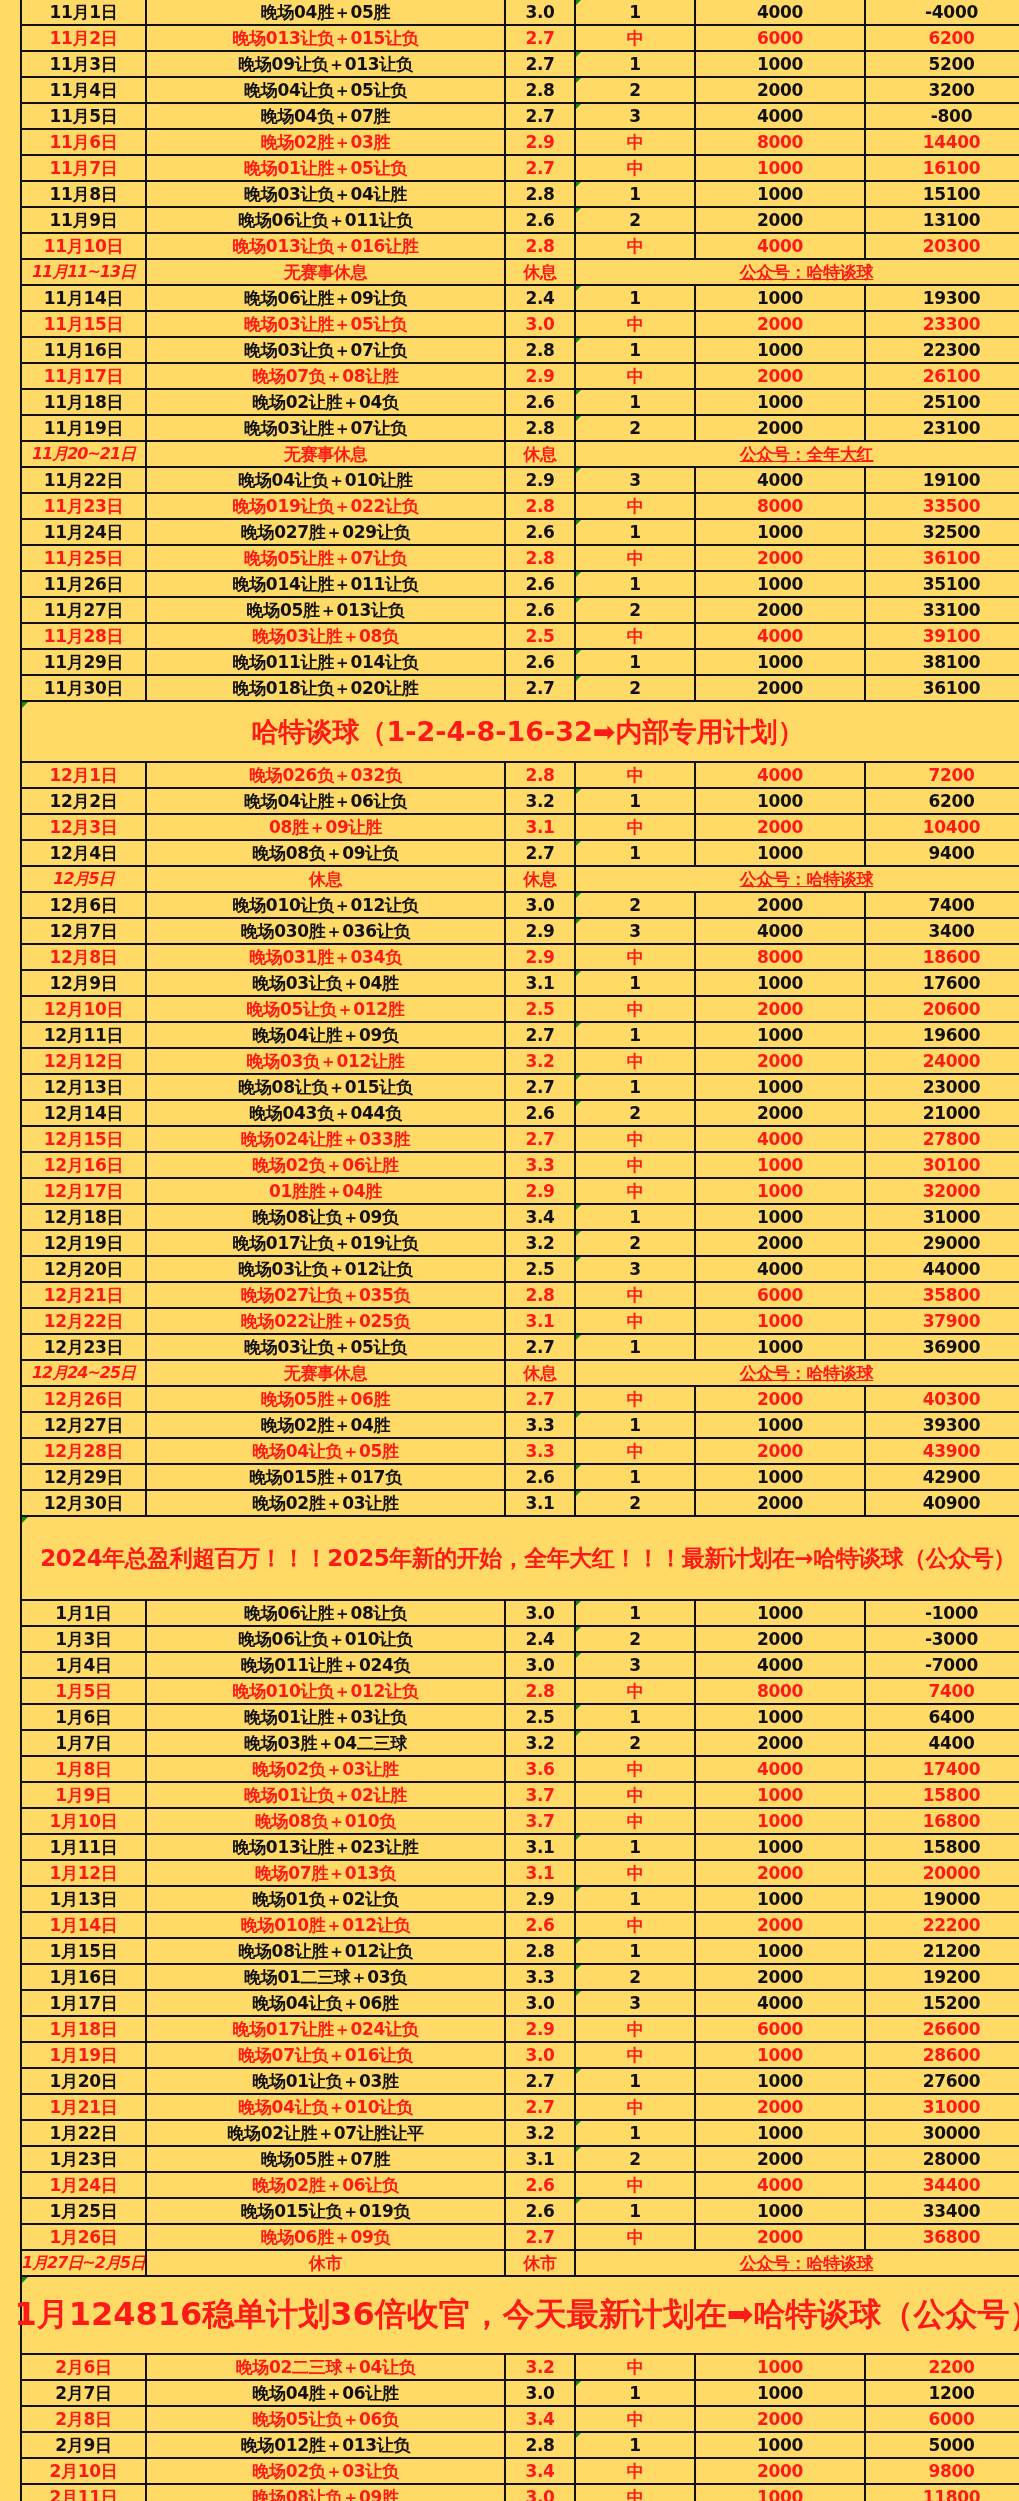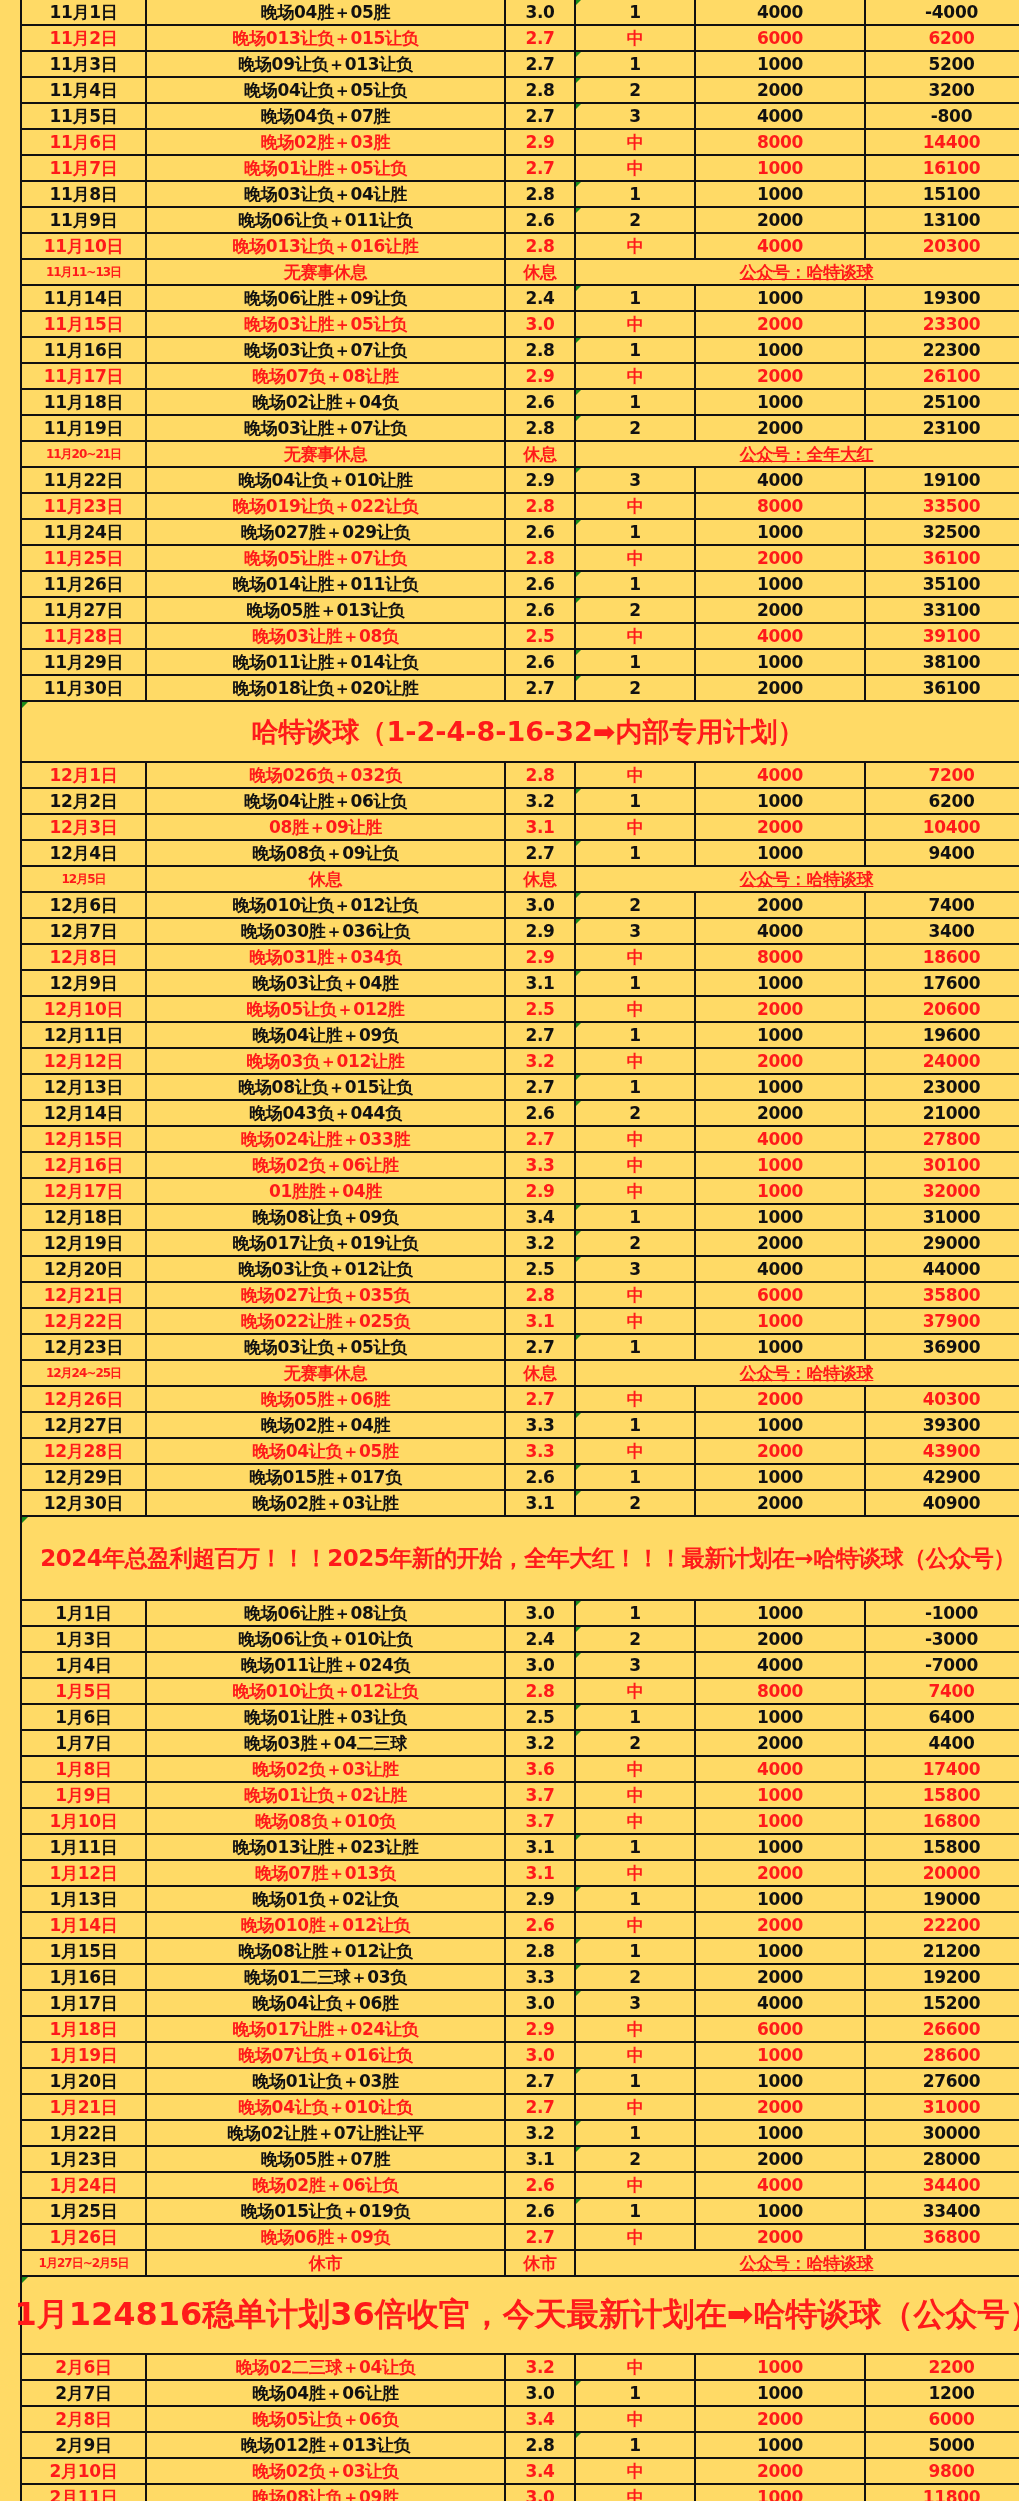--- a/index.html
+++ b/index.html
@@ -10,21 +10,21 @@
   .row.rest { color: #FF1A1A; }
   .cell { box-sizing: border-box; border-right: 2px solid #111; display: flex; align-items: center; justify-content: center;
           font-size: 17px; font-weight: bold; white-space: nowrap; overflow: hidden; line-height: 1; letter-spacing: -0.3px; }
   .c-date { width: 127px; border-left: 2px solid #111; }
   .c-plan { width: 359px; }
   .c-odds { width: 70px; position: relative; }
   .c-res  { width: 120px; position: relative; }
   .c-bet  { width: 170px; }
   .c-bal  { width: 173px; border-right: 2px solid #111; }
   .c-note { width: 463px; border-right: 2px solid #111; text-decoration: underline; }
-  .rest .c-date { font-size: 12px; letter-spacing: -1px; }
+  .rest .c-date { font-size: 16px; letter-spacing: -1px; font-style: italic; }
   .tri { position: absolute; left: 0; top: 0; width: 0; height: 0; border-top: 5px solid #1a8a1a; border-right: 5px solid transparent; }
   .banner { box-sizing: border-box; border-left: 2px solid #111; border-right: 5px solid #a3a3a3; border-bottom: 2px solid #111;
             display: flex; align-items: center; justify-content: center; color: #FF1A1A; font-weight: bold; white-space: nowrap; position: relative; text-align: center; }
   .banner .tri { border-top-width: 6px; border-right-width: 6px; }
   .b1 { height: 61px; font-size: 27px; }
   .b2 { height: 84px; font-size: 23px; letter-spacing: -0.5px; }
   .b3 { height: 78px; font-size: 32px; }
 </style>
 </head>
 <body>

